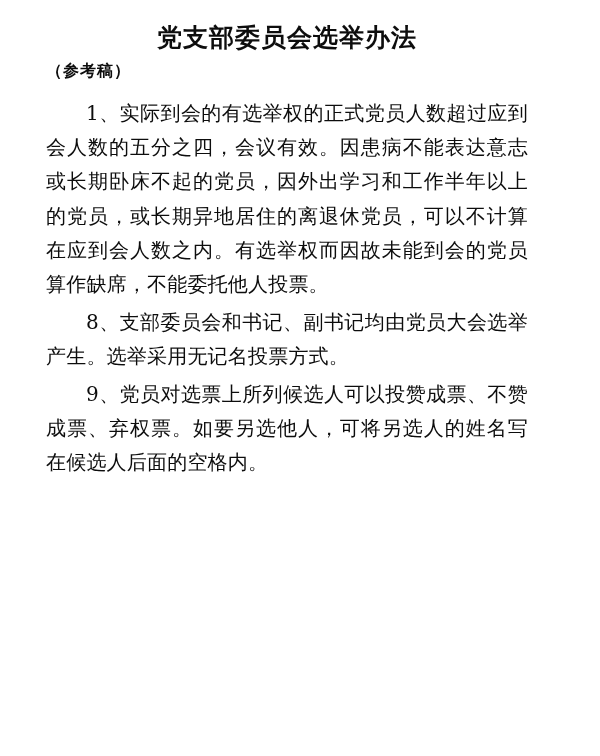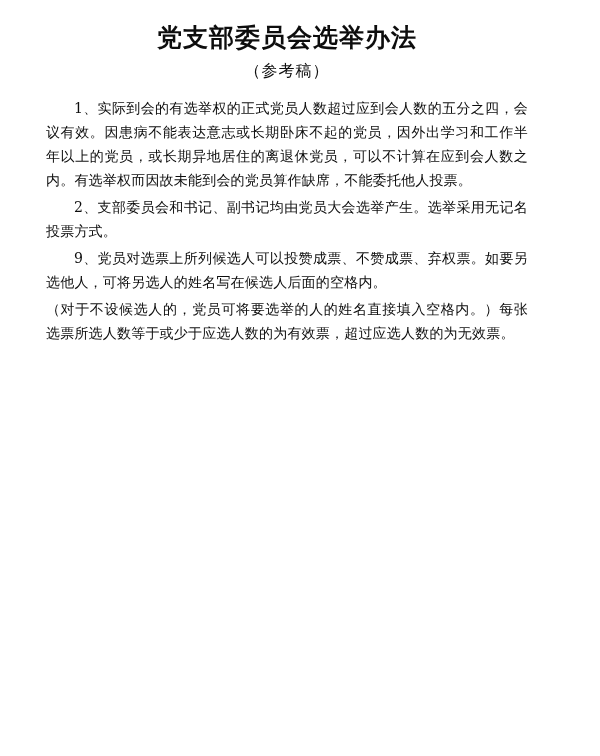--- a/index.html
+++ b/index.html
@@ -24,28 +24,28 @@
   .doc-title {
     text-align: center;
     font-size: 25px;
     font-weight: bold;
     letter-spacing: 1px;
     line-height: 1.3;
     margin: 0 0 2px 0;
     font-family: "DejaVu Serif", "Liberation Serif", serif;
   }
   .doc-subtitle {
-    text-align: center;
+    text-align: left;
     font-size: 16px;
     letter-spacing: 1px;
     margin: 6px 0 14px 0;
-    font-weight: normal;
+    font-weight: bold;
   }
   .body-text {
-    font-size: 14px;
+    font-size: 20px;
     line-height: 1.72;
     text-align: justify;
     text-justify: inter-ideograph;
     letter-spacing: 0.2px;
   }
   .para {
     margin: 0 0 3px 0;
     text-indent: 2em;
   }
   .para.no-indent {
@@ -56,18 +56,17 @@
 <body>
 
 <div class="page">
 
   <h1 class="doc-title">党支部委员会选举办法</h1>
 
   <div class="doc-subtitle">（参考稿）</div>
 
   <div class="body-text">
     <p class="para">1、实际到会的有选举权的正式党员人数超过应到会人数的五分之四，会议有效。因患病不能表达意志或长期卧床不起的党员，因外出学习和工作半年以上的党员，或长期异地居住的离退休党员，可以不计算在应到会人数之内。有选举权而因故未能到会的党员算作缺席，不能委托他人投票。</p>
-    <p class="para">2、支部委员会和书记、副书记均由党员大会选举产生。选举采用无记名投票方式。</p>
+    <p class="para">8、支部委员会和书记、副书记均由党员大会选举产生。选举采用无记名投票方式。</p>
     <p class="para">9、党员对选票上所列候选人可以投赞成票、不赞成票、弃权票。如要另选他人，可将另选人的姓名写在候选人后面的空格内。</p>
-    <p class="para no-indent">（对于不设候选人的，党员可将要选举的人的姓名直接填入空格内。）每张选票所选人数等于或少于应选人数的为有效票，超过应选人数的为无效票。</p>
   </div>
 
 </div>
 
 </body></html>

